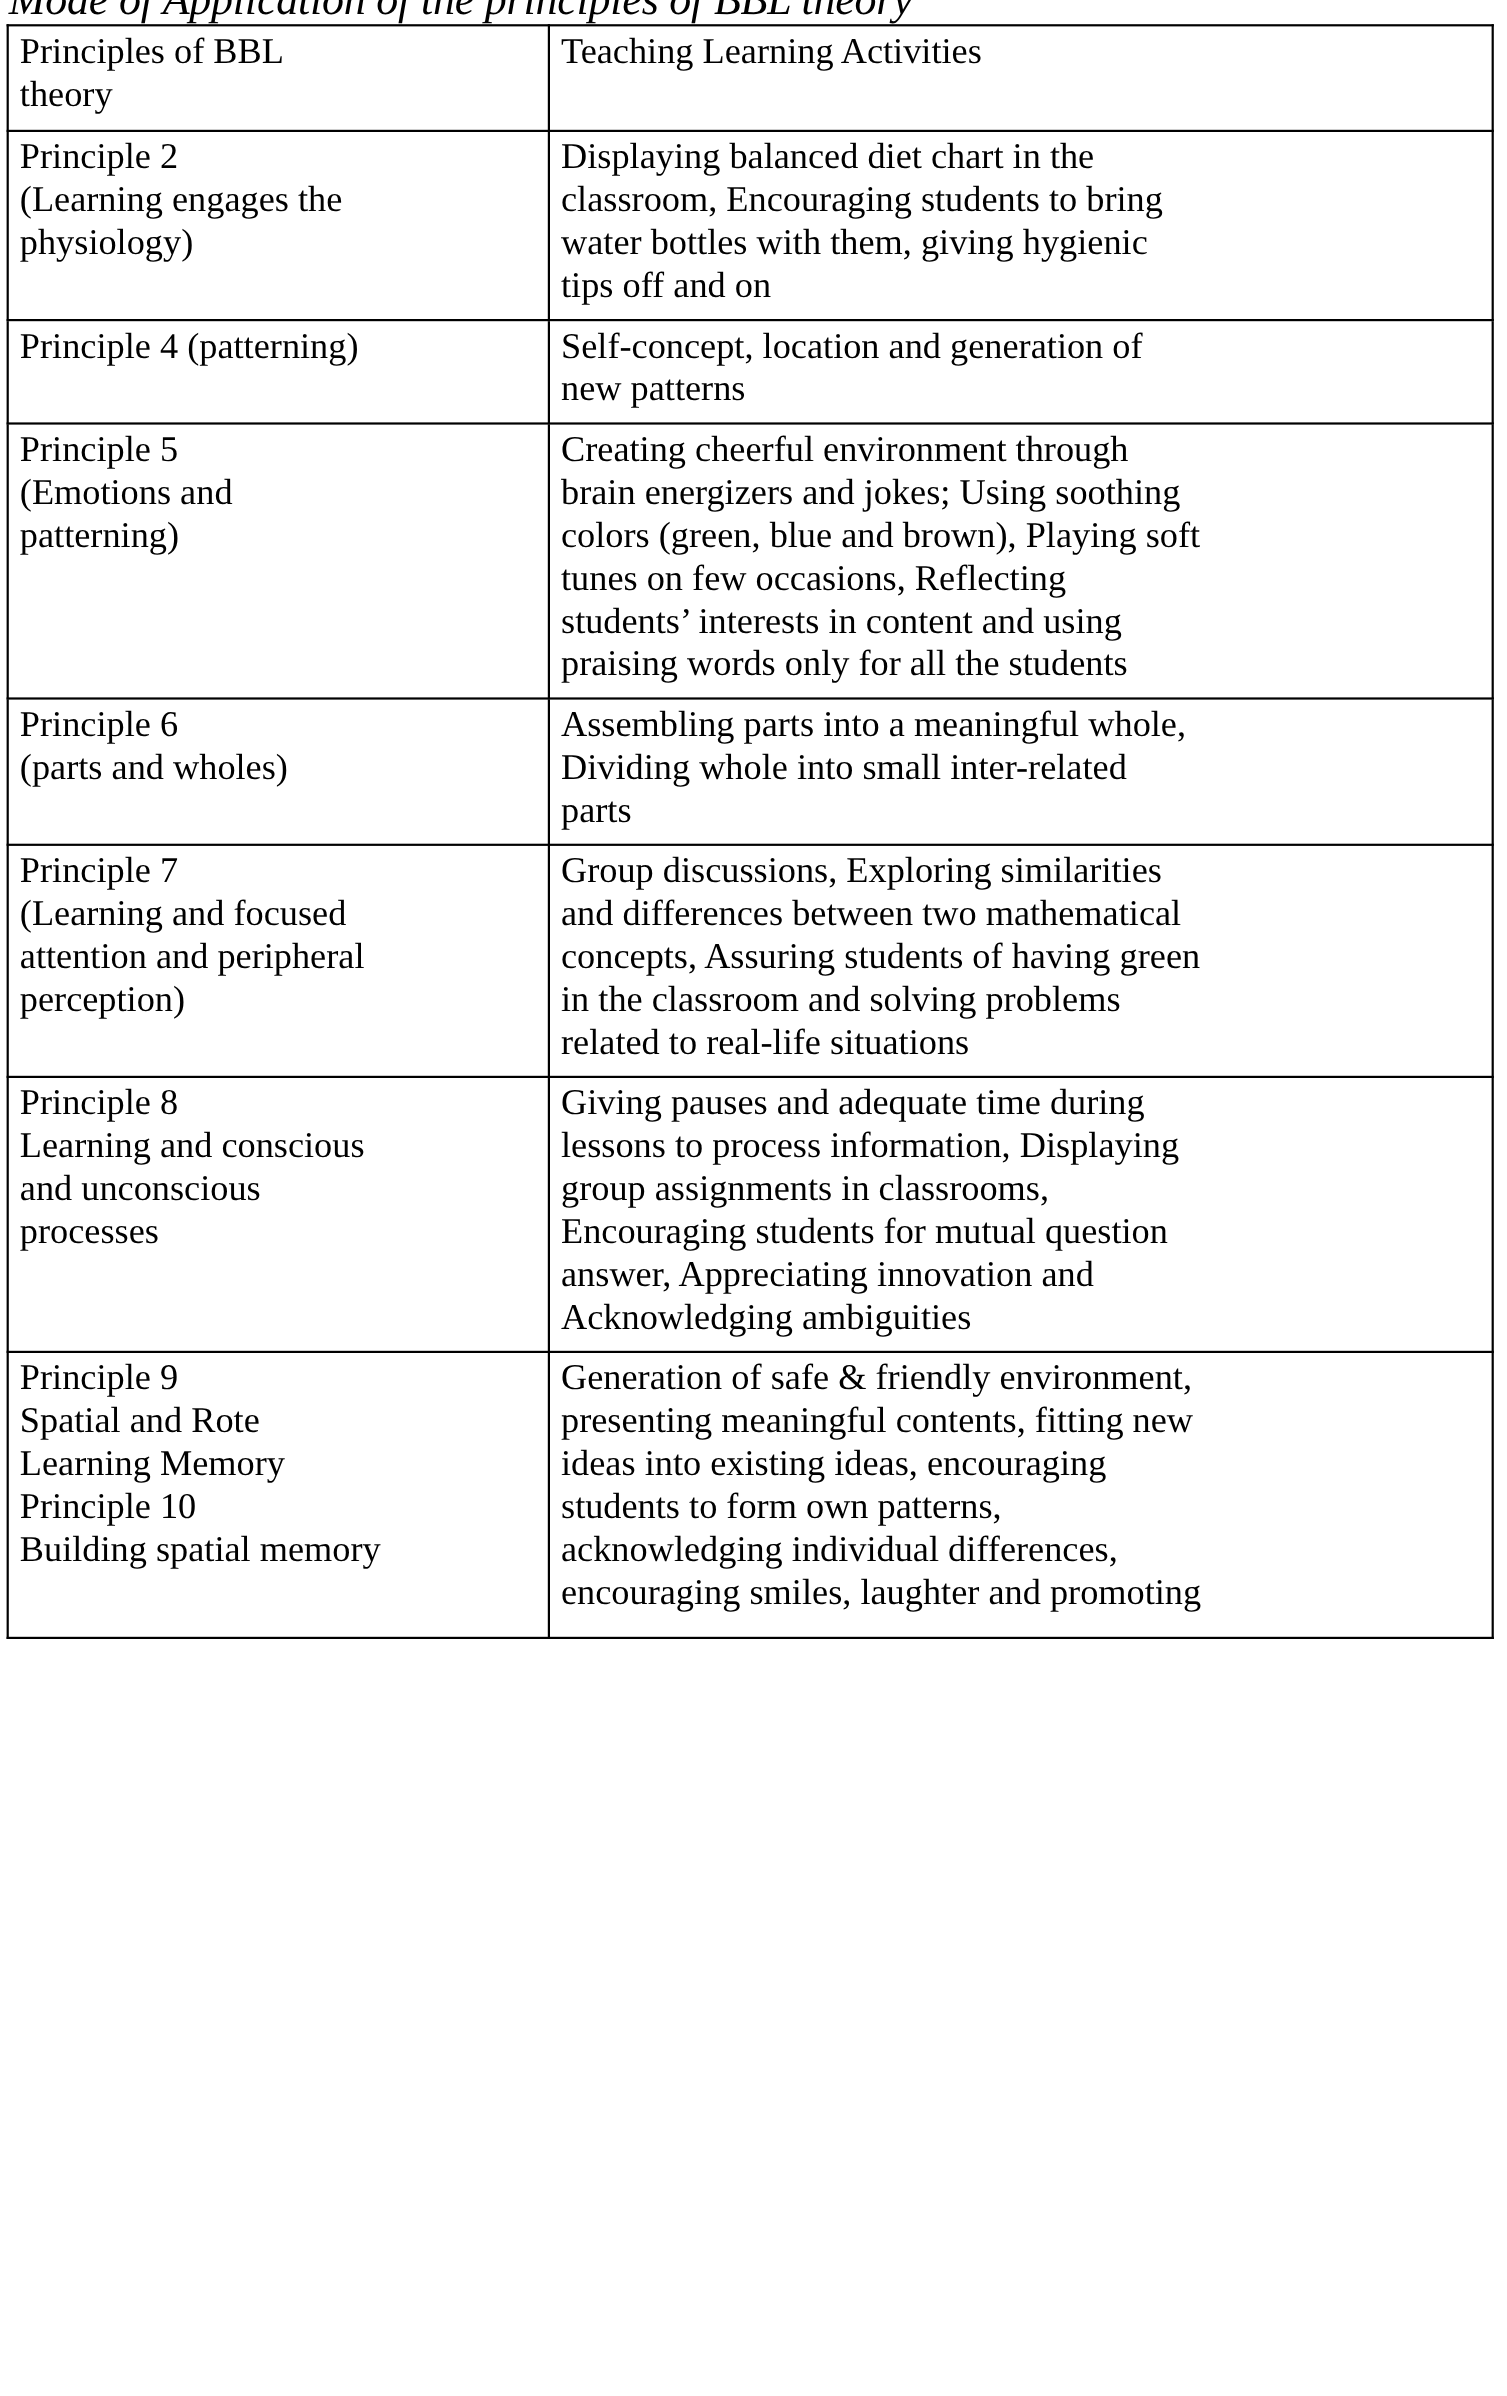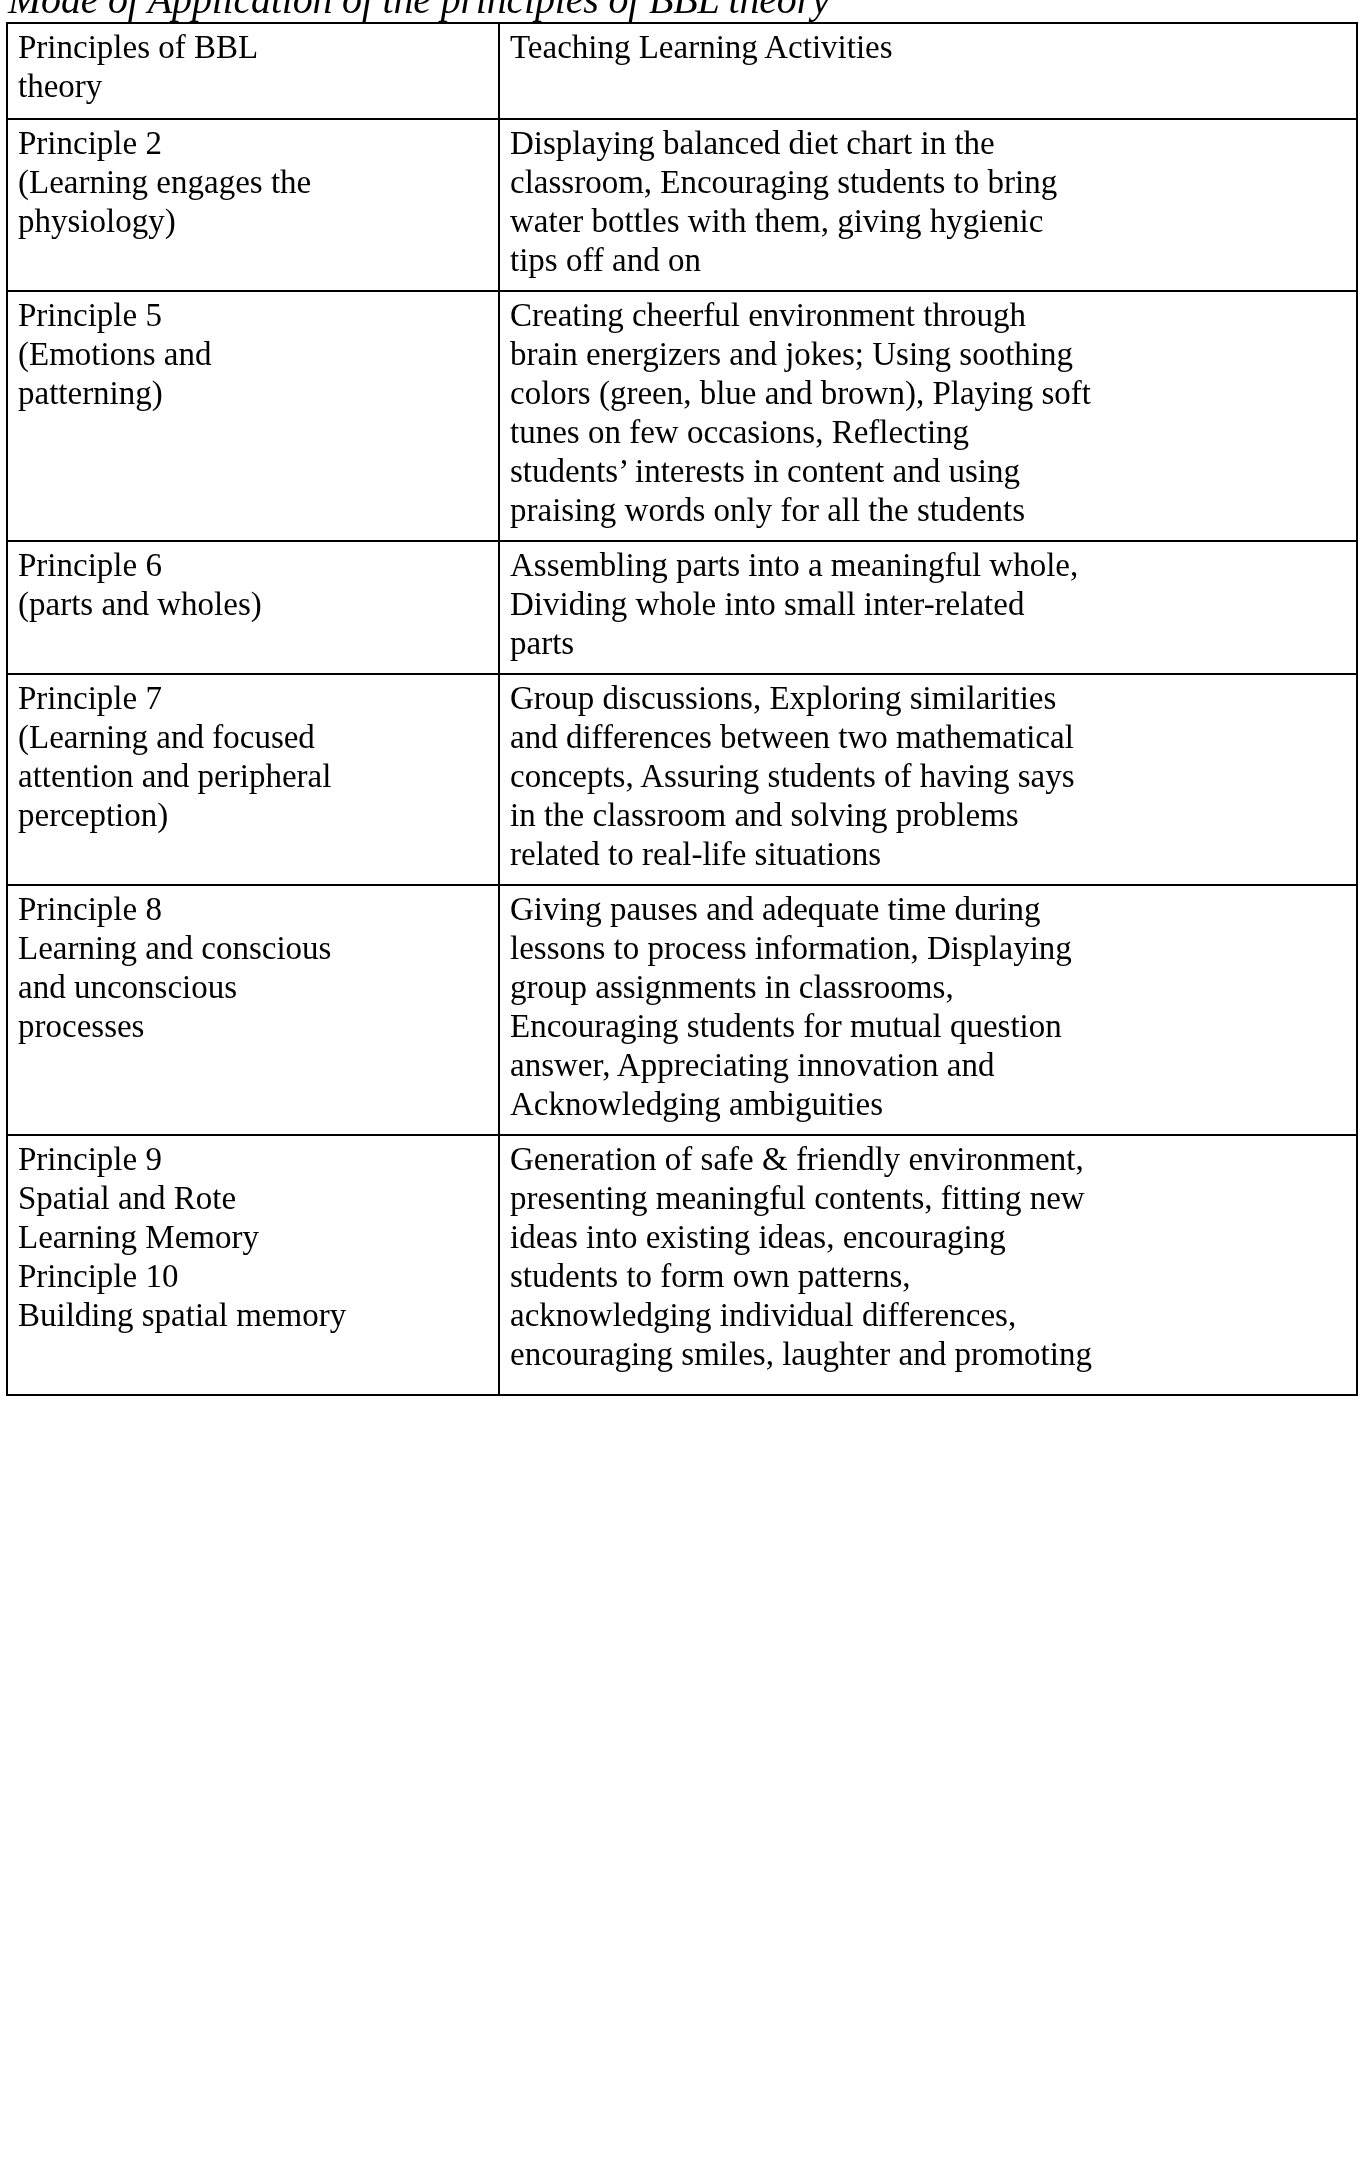--- a/index.html
+++ b/index.html
@@ -99,20 +99,29 @@
         </td>
         <td>
           <span class="cell-text">Displaying balanced diet chart in the
 classroom, Encouraging students to bring
 water bottles with them, giving hygienic
 tips off and on</span>
         </td>
       </tr>
 
 
+      <tr>
+        <td>
+          <span class="cell-text">Principle 4 (patterning)</span>
+        </td>
+        <td>
+          <span class="cell-text">Self-concept, location and generation of
+new patterns</span>
+        </td>
+      </tr>
 
       <tr>
         <td>
           <span class="cell-text">Principle 5
 (Emotions and
 patterning)</span>
         </td>
         <td>
           <span class="cell-text">Creating cheerful environment through
 brain energizers and jokes; Using soothing
@@ -138,21 +147,21 @@
       <tr>
         <td>
           <span class="cell-text">Principle 7
 (Learning and focused
 attention and peripheral
 perception)</span>
         </td>
         <td>
           <span class="cell-text">Group discussions, Exploring similarities
 and differences between two mathematical
-concepts, Assuring students of having says
+concepts, Assuring students of having green
 in the classroom and solving problems
 related to real-life situations</span>
         </td>
       </tr>
 
       <tr>
         <td>
           <span class="cell-text">Principle 8
 Learning and  conscious
 and unconscious

